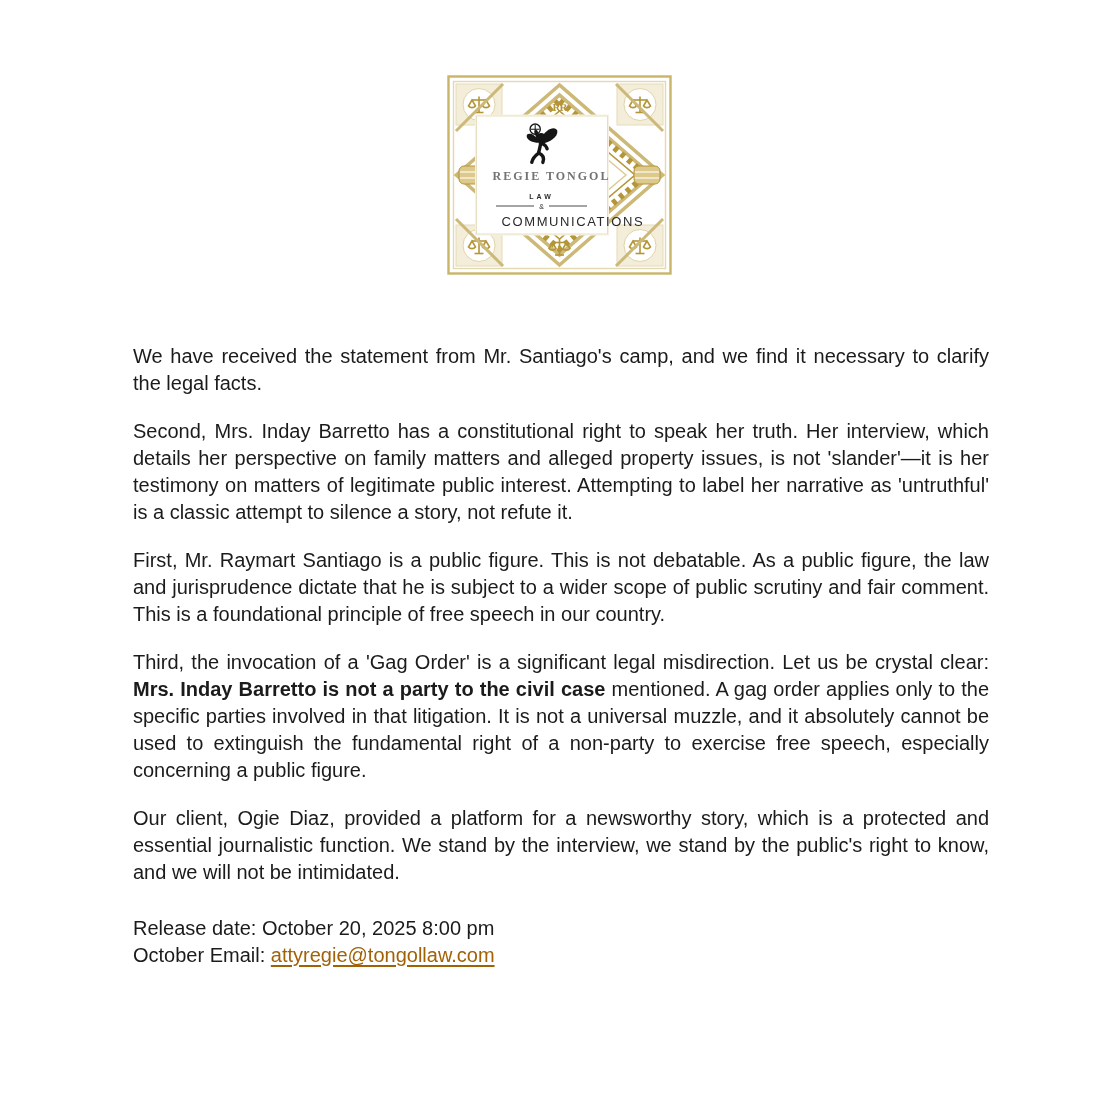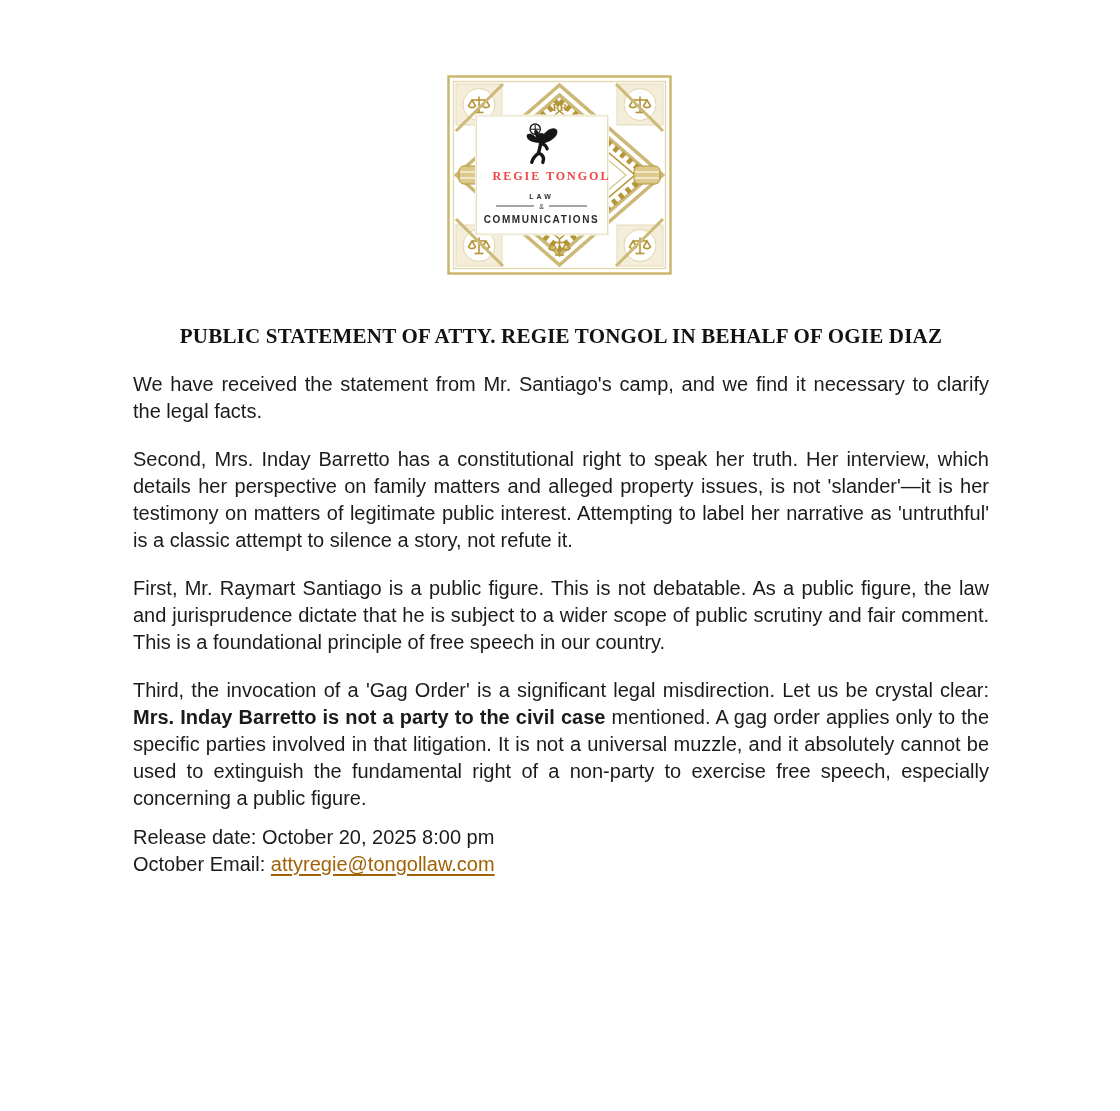--- a/index.html
+++ b/index.html
@@ -32,21 +32,21 @@
     border: 1px solid #e8dfc0;
     box-shadow: 0 0 0 1px #f6f1e2;
     text-align: center;
   }
   .cherub { display: block; margin: 5px auto 0 auto; }
   .brand-name {
     font-family: "Liberation Serif", serif;
     font-weight: 700;
     font-size: 12px;
     letter-spacing: 2px;
-    color: #ef4444;
+    color: #737373;
     white-space: nowrap;
     margin-top: 1px;
     padding-left: 16px;
   }
   .law-line {
     font-size: 7px;
     letter-spacing: 3px;
     color: #2a2a2a;
     margin-top: 9px;
     font-weight: 700;
@@ -54,26 +54,27 @@
   .amp-row {
     display: flex;
     align-items: center;
     justify-content: center;
     gap: 5px;
     margin-top: 3px;
   }
   .amp-row .rule { width: 38px; height: 1px; background: #4a4a4a; }
   .amp-row .amp { font-size: 7px; color: #2a2a2a; }
   .comms-line {
-    font-size: 10px;
+    font-size: 13px;
     letter-spacing: 1.6px;
     color: #2a2a2a;
     margin-top: 4px;
-    font-weight: 700;
+    font-weight: 400;
     white-space: nowrap;
+    padding-left: 25px;
   }
   
   .content {
     position: absolute;
     left: 133px;
     top: 322px;
     width: 856px;
   }
   .doc-title {
     font-family: "Liberation Serif", serif;
@@ -86,21 +87,21 @@
   }
   .para {
     margin: 21px 0 0 0;
     font-size: 20px;
     line-height: 27px;
     text-align: justify;
     color: #1b1b1b;
   }
   .para b { font-weight: 700; margin-top: 40px; }
   .footer-block {
-    margin-top: 12px;
+    margin-top: 29px;
     font-size: 20px;
     line-height: 27px;
     color: #1b1b1b;
   }
   .email-link {
     color: #a16207;
     text-decoration: underline;
     text-decoration-thickness: 2px;
     text-underline-offset: 3px;
   }
@@ -195,27 +196,27 @@
         <span class="rule"></span>
         <span class="amp">&amp;</span>
         <span class="rule"></span>
       </div>
       <div class="comms-line">COMMUNICATIONS</div>
     </div>
   </div>
 
   <div class="content">
     <div class="doc-title">
-      <div>PUBLIC STATEMENT OF ATTY. REGIE TONGOL IN BEHALF OF OGIE DIAZ</div>
     </div>
 
     <p class="para">We have received the statement from Mr. Santiago's camp, and we find it necessary to clarify the legal facts.</p>
     <p class="para">Second, Mrs. Inday Barretto has a constitutional right to speak her truth. Her interview, which details her perspective on family matters and alleged property issues, is not 'slander'—it is her testimony on matters of legitimate public interest. Attempting to label her narrative as 'untruthful' is a classic attempt to silence a story, not refute it.</p>
     <p class="para">First, Mr. Raymart Santiago is a public figure. This is not debatable. As a public figure, the law and jurisprudence dictate that he is subject to a wider scope of public scrutiny and fair comment. This is a foundational principle of free speech in our country.</p>
     <p class="para"><span>Third, the invocation of a 'Gag Order' is a significant legal misdirection. Let us be crystal clear: </span><b>Mrs. Inday Barretto is not a party to the civil case</b><span> mentioned. A gag order applies only to the specific parties involved in that litigation. It is not a universal muzzle, and it absolutely cannot be used to extinguish the fundamental right of a non-party to exercise free speech, especially concerning a public figure.</span></p>
+    <p class="para">Our client, Ogie Diaz, provided a platform for a newsworthy story, which is a protected and essential journalistic function. We stand by the interview, we stand by the public's right to know, and we will not be intimidated.</p>
 
     <div class="footer-block">
       <div>Release date: October 20, 2025 8:00 pm</div>
       <div><span>October Email:</span>
         <a href="#" class="email-link">attyregie@tongollaw.com</a>
       </div>
     </div>
   </div>
 
 </div>

